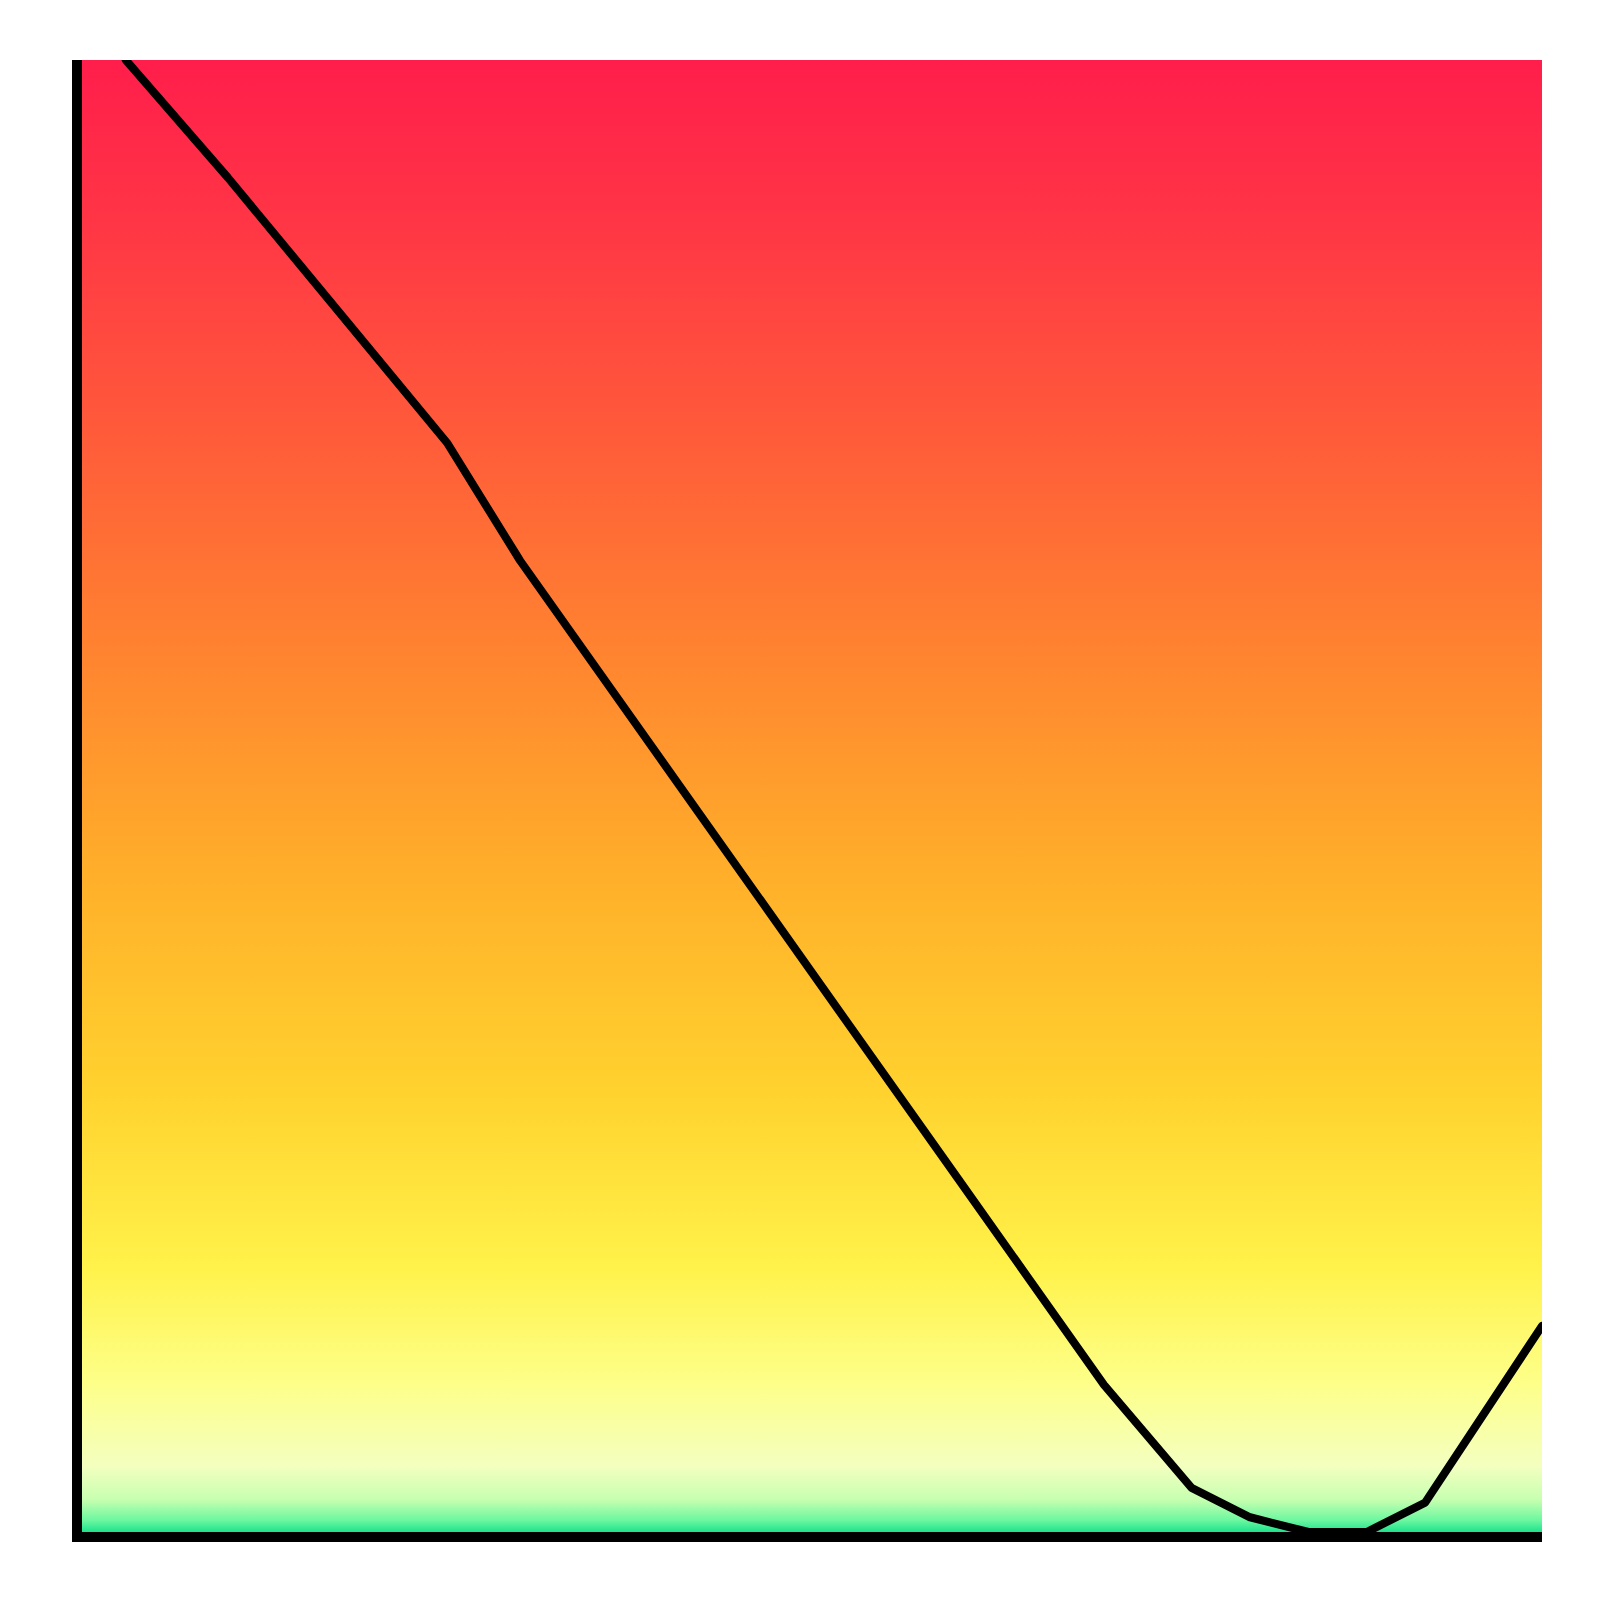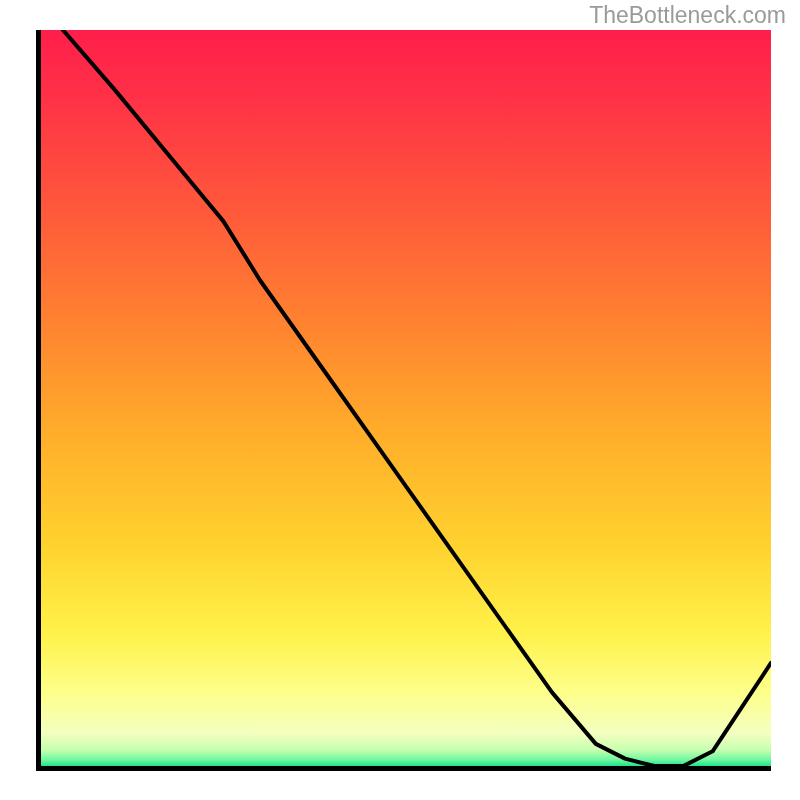--- a/index.html
+++ b/index.html
@@ -49,21 +49,20 @@
     letter-spacing: 0.5px;
     color: #ef6b5a;
     white-space: nowrap;
     transform: translate(-50%, -50%);
   }
 </style>
 </head>
 <body>
 
 <div class="frame">
-  <div class="attribution">TheBottleneck.com</div>
 
   <div class="plot-area">
 
     <svg class="bg-svg" viewBox="0 0 100 100" preserveAspectRatio="none">
       <defs>
         <linearGradient id="bgGrad" x1="0" y1="0" x2="0" y2="1">
             <stop offset="0%" stop-color="#ff1e4b"></stop>
             <stop offset="10%" stop-color="#ff3346"></stop>
             <stop offset="25%" stop-color="#ff5a3a"></stop>
             <stop offset="40%" stop-color="#ff8330"></stop>

